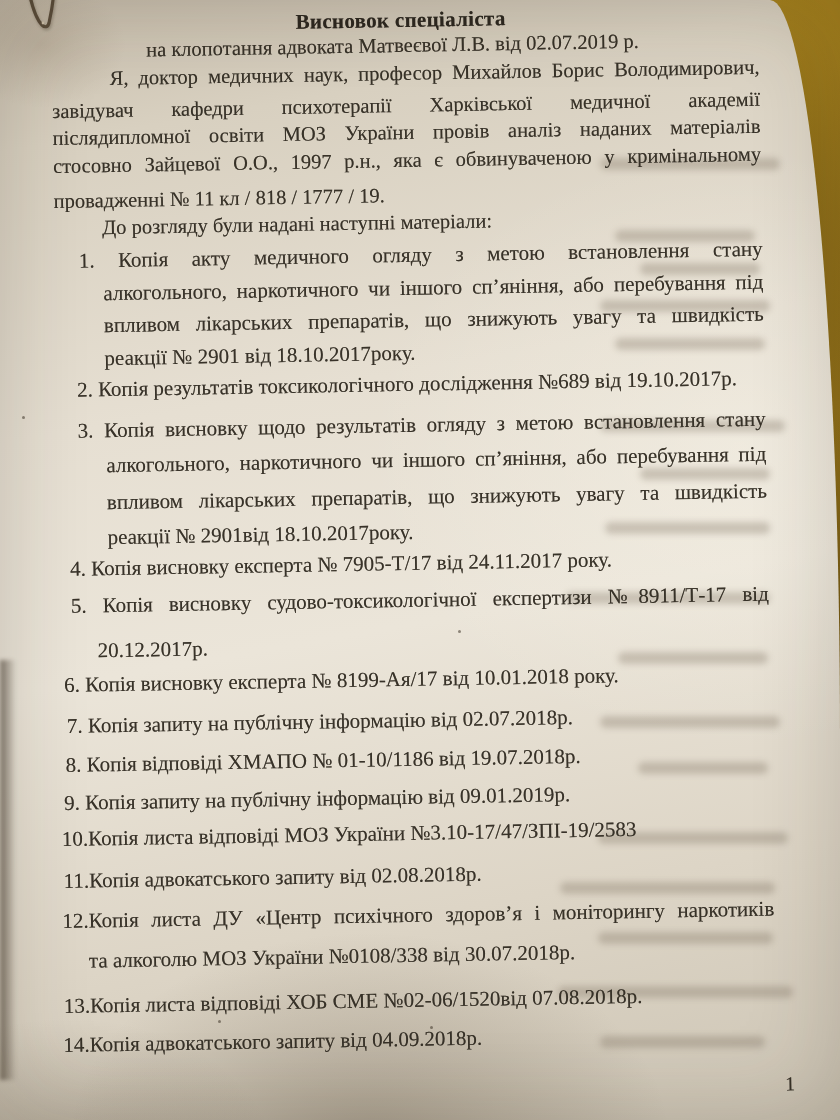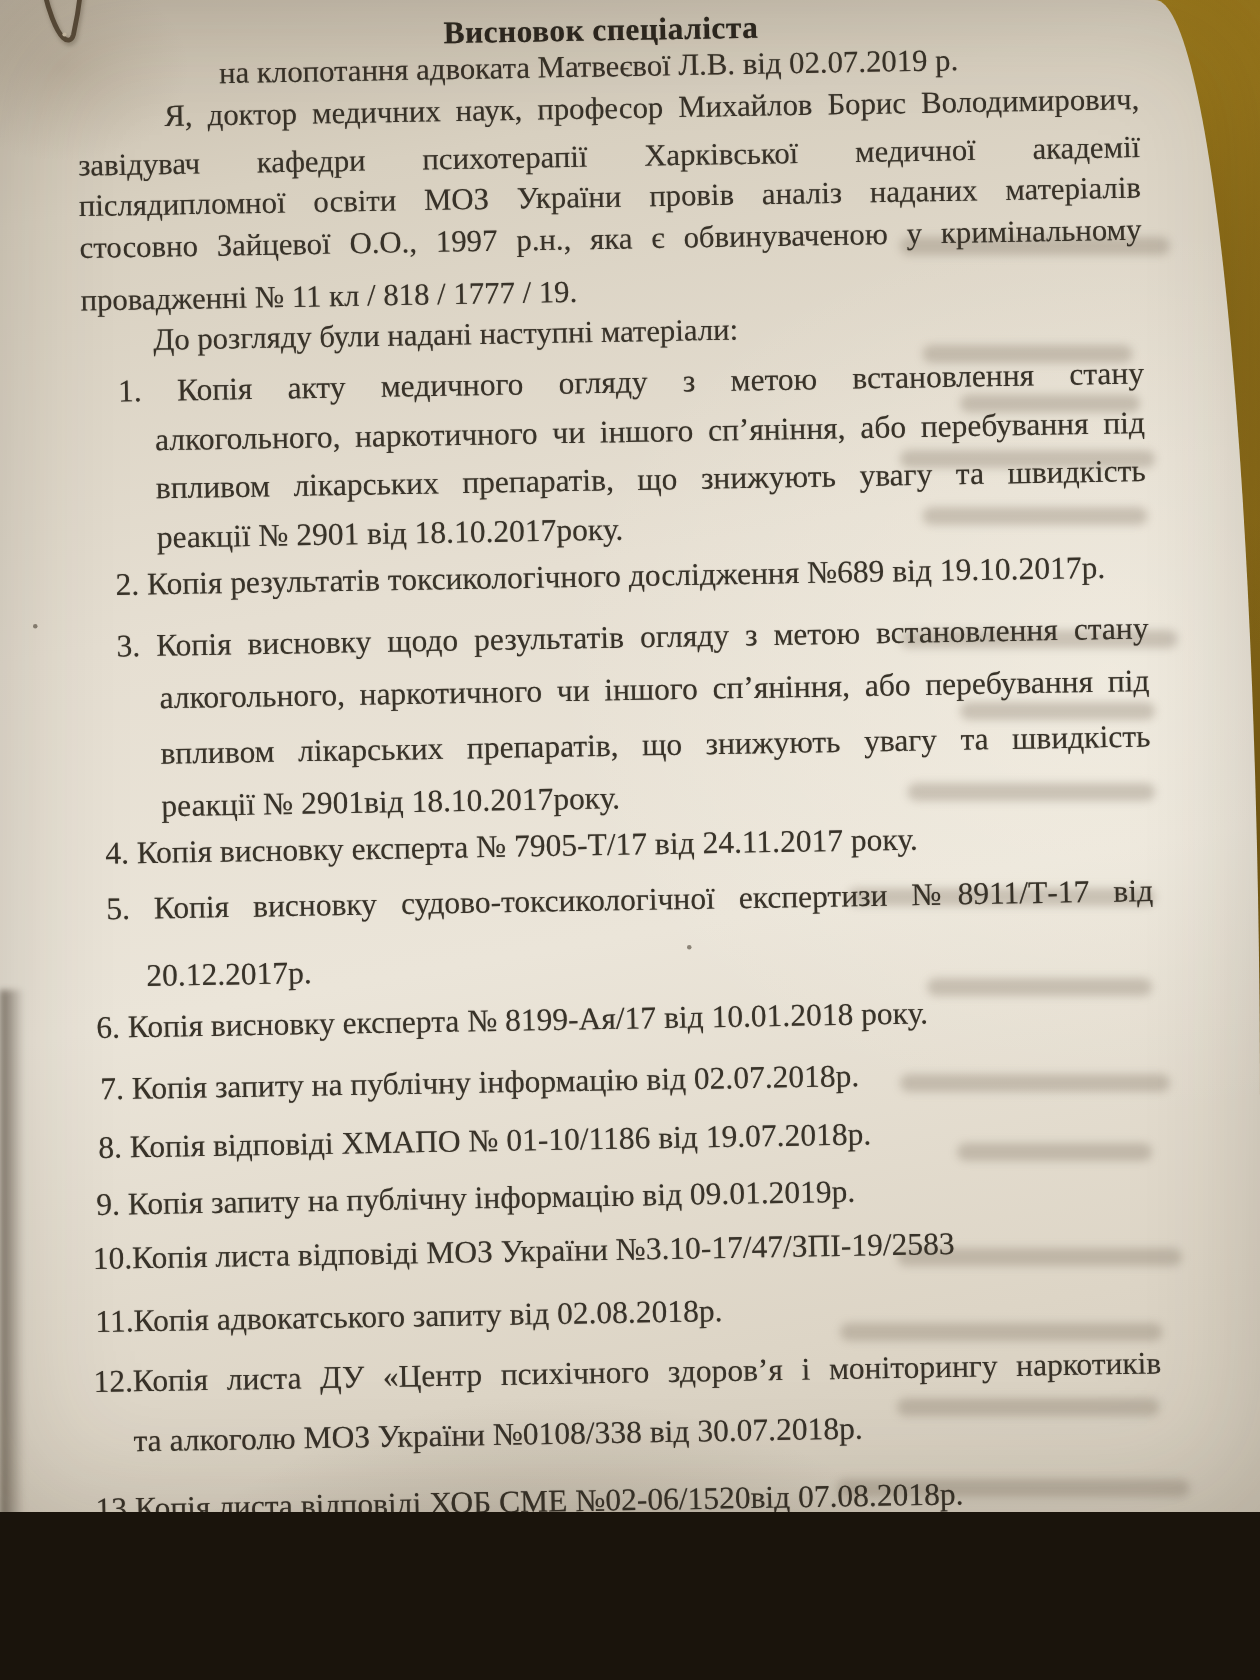--- a/index.html
+++ b/index.html
@@ -1,16 +1,16 @@
 <!DOCTYPE html>
 <html><head>
 <meta charset="utf-8">
 <style>
   html,body{margin:0;padding:0;background:#1a140c;}
-  .stage{position:relative;width:840px;height:1008px;overflow:hidden;
+  .stage{position:relative;width:840px;height:1120px;overflow:hidden;
          font-family:"Liberation Serif","DejaVu Serif",serif;}
   
   .couch{position:absolute;inset:0;
          background:linear-gradient(115deg,#8f6e13 0%,#a5801a 35%,#b08a20 55%,#96741a 75%,#7a5d0f 100%);}
   .couch::after{content:"";position:absolute;inset:0;
          background:radial-gradient(140px 420px at 92% 22%,rgba(58,43,8,0.38),transparent 70%),
                     radial-gradient(120px 300px at 98% 55%,rgba(58,43,8,0.30),transparent 70%);}
   
   .paper{position:absolute;left:0;top:0;width:840px;height:1120px;
          border-top-right-radius:70px 740px;

